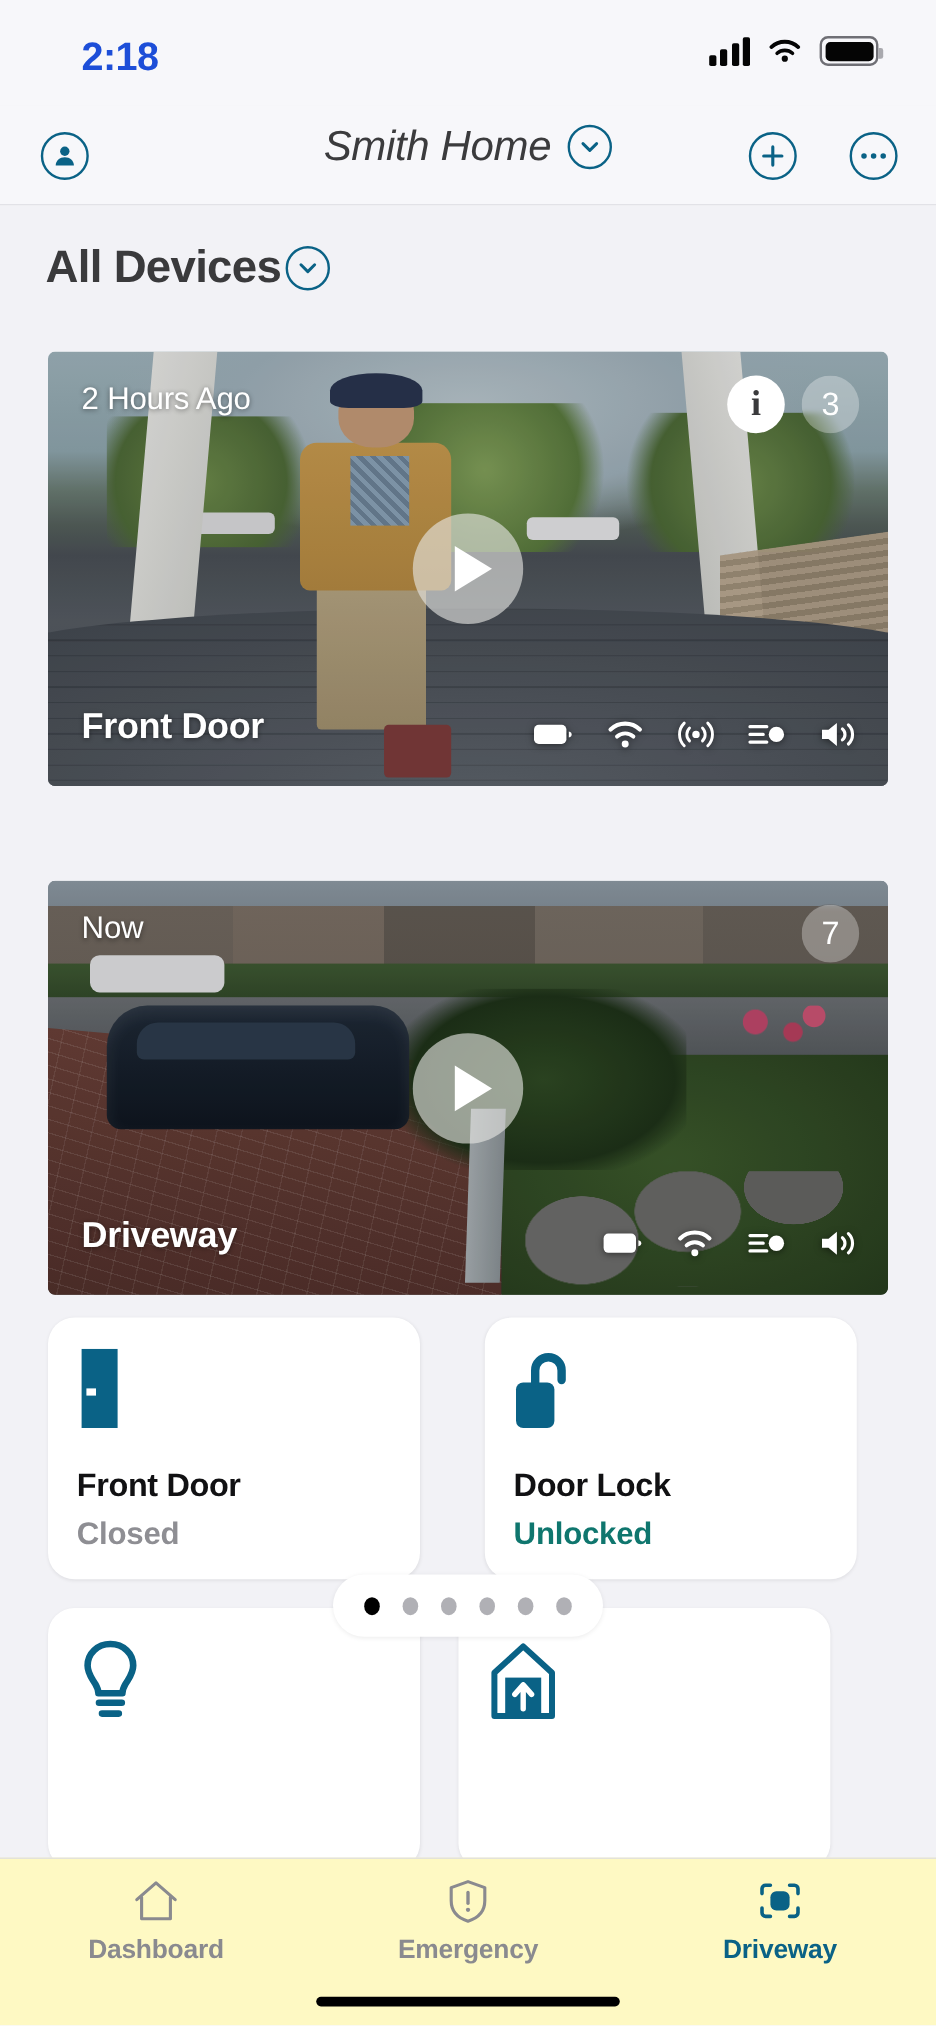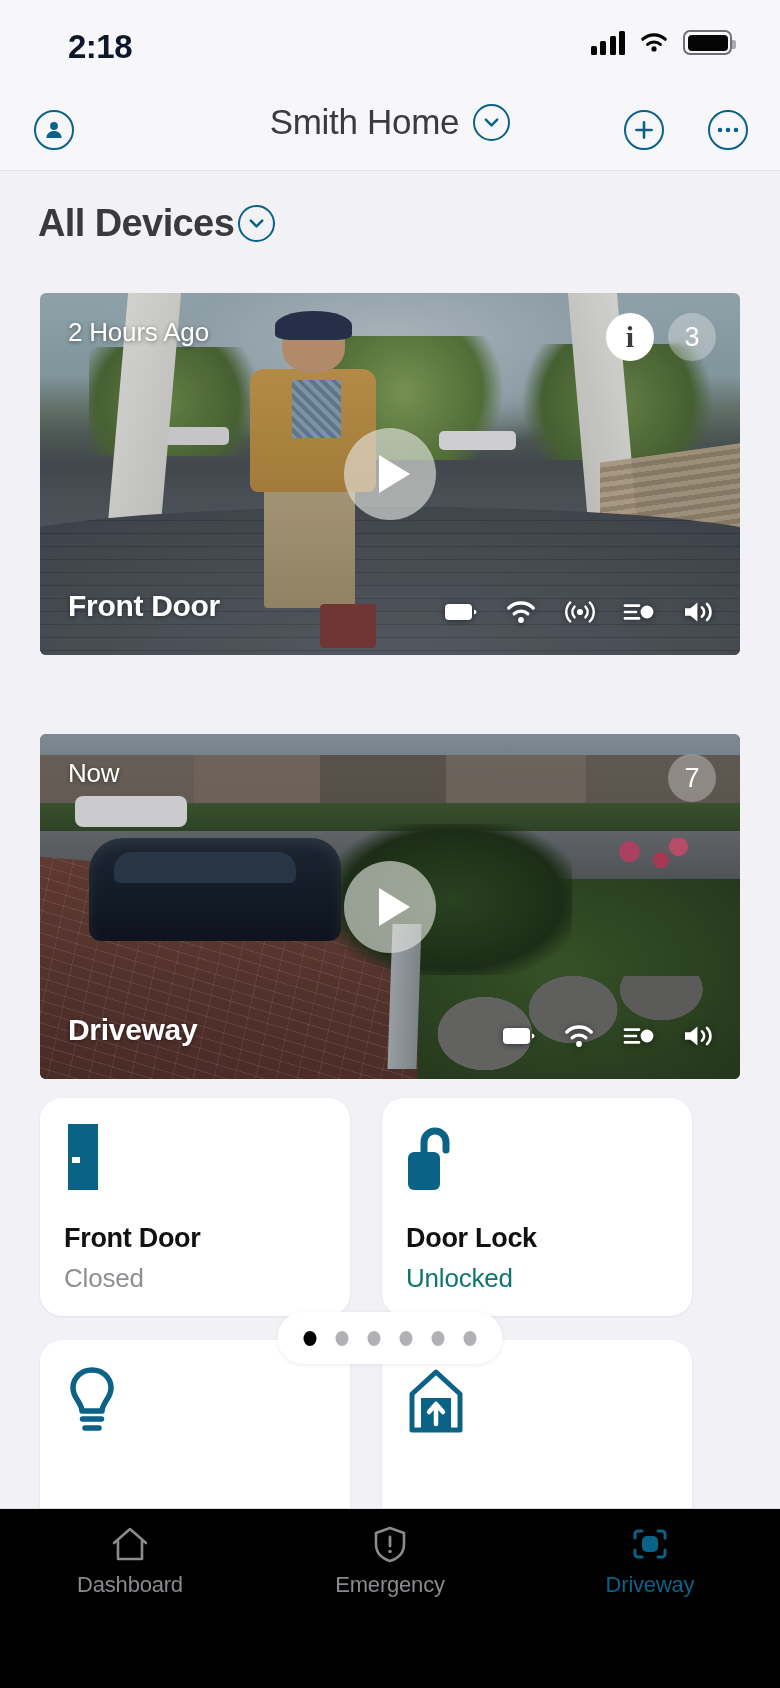--- a/index.html
+++ b/index.html
@@ -18,21 +18,21 @@
 
   
   #statusbar {
     position: absolute; top: 0; left: 0;
     width: 780px; height: 88px;
     background: #f7f7fa;
     display: flex; align-items: center;
   }
   #status-time {
     position: absolute; left: 68px; top: 28px;
-    font-size: 33px; font-weight: 700; color: #0f172a;
+    font-size: 33px; font-weight: 700; color: #1d4ed8;
     letter-spacing: -0.5px;
   }
   #status-right {
     position: absolute; right: 48px; top: 30px;
     display: flex; align-items: center; gap: 13px;
   }
   .bars { display: flex; align-items: flex-end; gap: 3.5px; height: 24px; }
   .bars i { display: block; width: 6px; background: #050505; border-radius: 1.5px; }
   .bars i:nth-child(1) { height: 9px; }
   .bars i:nth-child(2) { height: 14px; }
@@ -47,20 +47,21 @@
     width: 4px; height: 9px; background: #a9a9ae; border-radius: 0 2px 2px 0;
   }
   .batt span { display: block; height: 100%; background: #050505; border-radius: 4px; }
 
   
   #navbar {
     position: absolute; top: 88px; left: 0;
     width: 780px; height: 83px;
     background: #f7f7fa;
     border-bottom: 1px solid #e2e2e7;
+    font-style: italic;
   }
   #nav-title-row {
     position: absolute; left: 0; right: 0; top: 14px;
     display: flex; justify-content: center; align-items: center; gap: 14px;
   }
   .circ-btn {
     width: 40px; height: 40px; border-radius: 50%;
     border: 2.6px solid #0a6286;
     display: flex; align-items: center; justify-content: center;
     color: #0a6286; flex: none;
@@ -136,56 +137,56 @@
   }
   .cam-icons svg { display: block; filter: drop-shadow(0 1px 3px rgba(0,0,0,.5)); }
 
   
   .tile {
     position: absolute; width: 310px; height: 218px;
     background: #fff; border-radius: 22px;
     box-shadow: 0 1px 3px rgba(0,0,0,.07);
   }
   #tile-frontdoor { left: 40px; top: 1098px; }
-  #tile-doorlock { left: 382px; top: 1098px; text-align: center; }
+  #tile-doorlock { left: 404px; top: 1098px; text-align: center; }
   #tile-light   { left: 40px; top: 1340px; height: 218px; }
   #tile-garage  { left: 382px; top: 1340px; height: 218px; }
   .tile-icon { position: absolute; left: 24px; top: 26px; }
   .tile-name {
     position: absolute; left: 24px; bottom: 62px;
     font-size: 27px; font-weight: 700; color: #111113;
     letter-spacing: -0.3px;
   }
   .tile-state {
     position: absolute; left: 24px; bottom: 22px;
-    font-size: 26px; font-weight: 400; color: #8e8e93;
+    font-size: 26px; font-weight: 700; color: #8e8e93;
     letter-spacing: -0.2px;
   }
   .state-warn { color: #0f766e; }
 
   
   #page-dots {
     position: absolute; left: 50%; top: 1312px;
     transform: translateX(-50%);
     height: 52px; padding: 0 26px;
     background: #fff; border-radius: 26px;
     display: flex; align-items: center; gap: 19px;
     box-shadow: 0 1px 4px rgba(0,0,0,.08);
     z-index: 5;
   }
   #page-dots i { display: block; width: 13px; height: 15px; border-radius: 50%; background: #b0b0b5; }
   #page-dots i.on { background: #000; }
 
   
   #tabbar {
     position: absolute; left: 0; bottom: 0;
-    width: 780px; height: 180px;
-    background: #000000;
+    width: 780px; height: 140px;
+    background: #fef9c3;
     border-top: 1px solid #dcdce0;
-    display: flex; align-items: flex-start;
+    display: flex; align-items: flex-start; font-weight: bold;
   }
   .tab {
     flex: 1; padding-top: 16px;
     display: flex; flex-direction: column; align-items: center; gap: 9px;
     color: #8a8a8f;
   }
   .tab.active { color: #0a6286; }
   .tab-label { font-size: 22px; letter-spacing: -0.2px; }
   #home-indicator {
     position: absolute; left: 50%; bottom: 16px;

